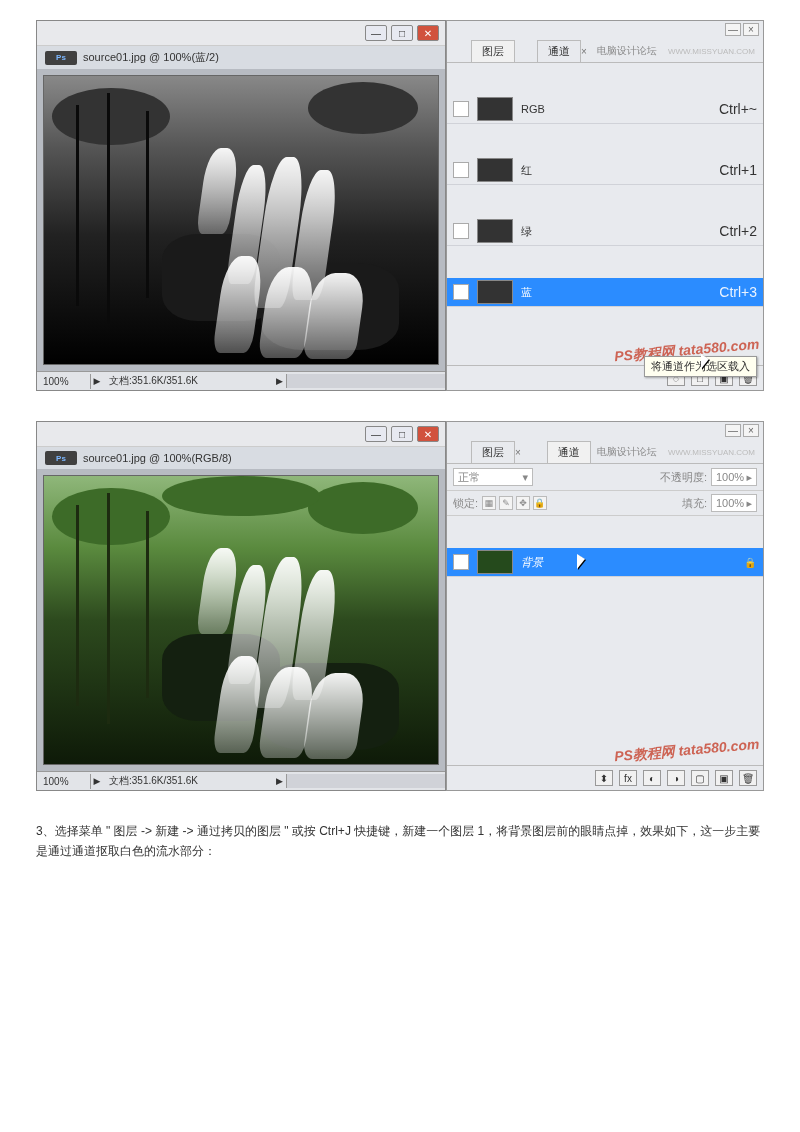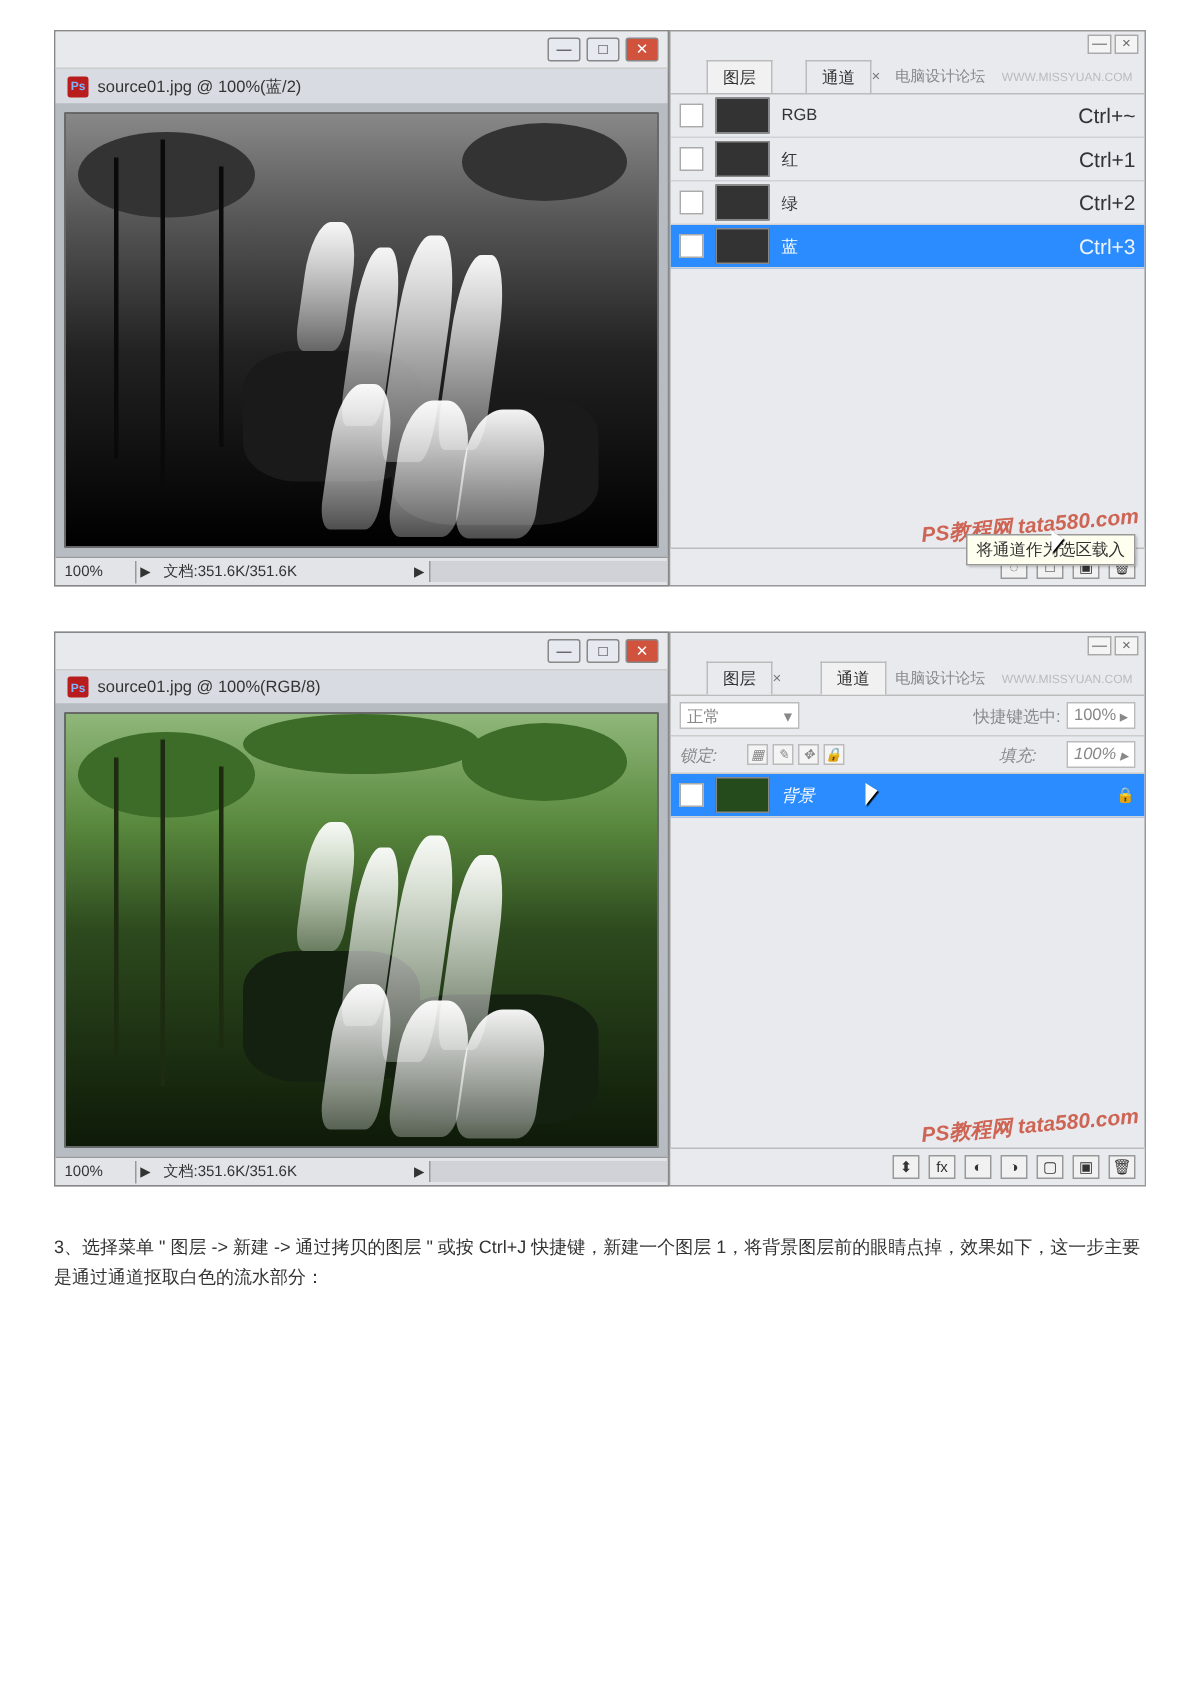--- a/index.html
+++ b/index.html
@@ -6,46 +6,46 @@
   body { font-family: "Microsoft YaHei", sans-serif; font-size: 12px; background: #fff; color: #333; width: 800px; margin: 0 auto; }
   .page { padding: 20px 36px 40px 36px; }
   .fig-row { display: flex; gap: 0; margin-bottom: 30px; }
   .canvas-win { width: 410px; background: #b7bbc2; border: 1px solid #888; }
   .win-top { display: flex; justify-content: flex-end; gap: 4px; padding: 4px 6px; background: #e8e9ec; border-bottom: 1px solid #ccc; }
   .win-btn { width: 22px; height: 16px; border: 1px solid #888; border-radius: 2px; display: flex; align-items: center; justify-content: center; font-size: 10px; }
   .win-min { background: #e7e9f1; }
   .win-max { background: #e7e9f1; }
   .win-close { background: #d1523d; color: #fff; }
   .title-bar { padding: 4px 8px; background: #d8dce2; display: flex; align-items: center; gap: 6px; font-size: 11px; }
-  .ps-icon { width: 14px; height: 14px; background: #b91c1c; color: #7cb7ff; display: inline-flex; align-items: center; justify-content: center; font-size: 8px; font-weight: bold; border-radius: 2px; }
+  .ps-icon { width: 32px; height: 14px; background: #404040; color: #7cb7ff; display: inline-flex; align-items: center; justify-content: center; font-size: 8px; font-weight: bold; border-radius: 2px; }
   .canvas-body { padding: 6px; background: #b7bbc2; }
   .image-area { width: 100%; height: 290px; background: #222; position: relative; overflow: hidden; border: 1px solid #666; }
   .status-bar { display: flex; align-items: center; background: #e2e4e8; border-top: 1px solid #999; font-size: 10px; }
   .zoom { width: 54px; padding: 2px 6px; border-right: 1px solid #999; }
   .arrow { width: 12px; text-align: center; font-size: 9px; cursor: pointer; }
   .doc-info { flex: 1; padding: 2px 6px; }
   .scroll-track { flex: 1; height: 14px; background: #d0d2d8; border-left: 1px solid #999; }
   .panel { flex: 1; background: #e8eaee; border: 1px solid #999; position: relative; display: flex; flex-direction: column; min-height: 360px; }
   .panel-top { display: flex; justify-content: flex-end; gap: 2px; padding: 2px 4px; font-size: 10px; color: #666; }
   .panel-dash { width: 16px; text-align: center; border: 1px solid #aaa; background: #f4f4f4; }
   .panel-tabs { display: flex; align-items: center; padding: 2px 4px 0 4px; font-size: 11px; border-bottom: 1px solid #bbb; }
   .ptab { padding: 3px 10px; border: 1px solid #bbb; border-bottom: none; background: #f1f1f1; margin-right: 2px; cursor: pointer; margin-left: 20px; }
   .ptab.active { background: #e8eaee; }
   .ptab-x { margin-left: -2px; margin-right: 6px; font-size: 10px; color: #777; }
   .forum-label { font-size: 10px; color: #888; padding-left: 4px; }
   .watermark-url { font-size: 8px; color: #bbb; margin-left: auto; padding-right: 4px; }
   .blend-row { display: flex; align-items: center; gap: 4px; padding: 4px 6px; font-size: 11px; color: #888; border-bottom: 1px solid #ccc; }
   .blend-select { width: 80px; height: 18px; border: 1px solid #bbb; background: #fff; padding: 0 4px; display: flex; align-items: center; justify-content: space-between; }
   .opc-label { margin-left: auto; }
   .opc-val { width: 46px; height: 18px; border: 1px solid #bbb; background: #fff; padding: 0 4px; display: flex; align-items: center; justify-content: space-between; }
-  .lock-row { display: flex; align-items: center; gap: 20px; padding: 3px 6px; font-size: 11px; color: #888; border-bottom: 1px solid #ccc; font-style: italic; }
+  .lock-row { display: flex; align-items: center; gap: 4px; padding: 3px 6px; font-size: 11px; color: #888; border-bottom: 1px solid #ccc; }
   .lock-icons { display: flex; gap: 3px; }
   .lock-ic { width: 14px; height: 14px; border: 1px solid #bbb; background: #f4f4f4; display: flex; align-items: center; justify-content: center; font-size: 9px; }
   .channel-list { flex: 1; overflow: auto; }
-  .channel-row { display: flex; align-items: center; gap: 8px; padding: 2px 6px; border-bottom: 1px solid #d0d2d8; font-size: 11px; }
+  .channel-row { display: flex; align-items: center; gap: 8px; padding: 2px 6px; border-bottom: 1px solid #d0d2d8; font-size: 11px; margin-top: 32px; }
   .channel-row.selected { background: #2b8cff; color: #fff; }
   .eye { width: 16px; height: 16px; border: 1px solid #aaa; background: #fff; display: flex; align-items: center; justify-content: center; font-size: 10px; }
   .thumb { width: 36px; height: 24px; background: #333; border: 1px solid #888; position: relative; overflow: hidden; }
   .ch-name { flex: 1; }
   .ch-short { font-size: 14px; }
   .channel-row.selected .ch-short { color: #eaf3ff; }
   .panel-bottom { display: flex; justify-content: flex-end; gap: 6px; padding: 4px 6px; border-top: 1px solid #bbb; background: #e8eaee; }
   .pbtn { width: 18px; height: 16px; border: 1px solid #999; background: #f1f1f1; display: flex; align-items: center; justify-content: center; font-size: 10px; }
   .tooltip { position: absolute; right: 6px; bottom: 13px; background: #fffff0; border: 1px solid #999; padding: 2px 6px; font-size: 11px; box-shadow: 1px 1px 2px rgba(0,0,0,0.3); }
   .wm { position: absolute; right: 4px; bottom: 30px; font-size: 14px; font-style: italic; color: #c94d3a; opacity: 0.85; transform: rotate(-5deg); font-weight: bold; pointer-events: none; }
@@ -214,21 +214,21 @@
         <span class="ptab-x">×</span>
         <div class="ptab">通道</div>
         <span class="forum-label">电脑设计论坛</span>
         <span class="watermark-url">WWW.MISSYUAN.COM</span>
       </div>
       <div class="blend-row">
         <div class="blend-select">
           <span>正常</span>
           <span>▾</span>
         </div>
-        <span class="opc-label">快捷键选中:</span>
+        <span class="opc-label">不透明度:</span>
         <div class="opc-val">
           <span>100%</span>
           <span>▸</span>
         </div>
       </div>
       <div class="lock-row">
         <span>锁定:</span>
         <div class="lock-icons">
           <div class="lock-ic">▦</div>
           <div class="lock-ic">✎</div>

